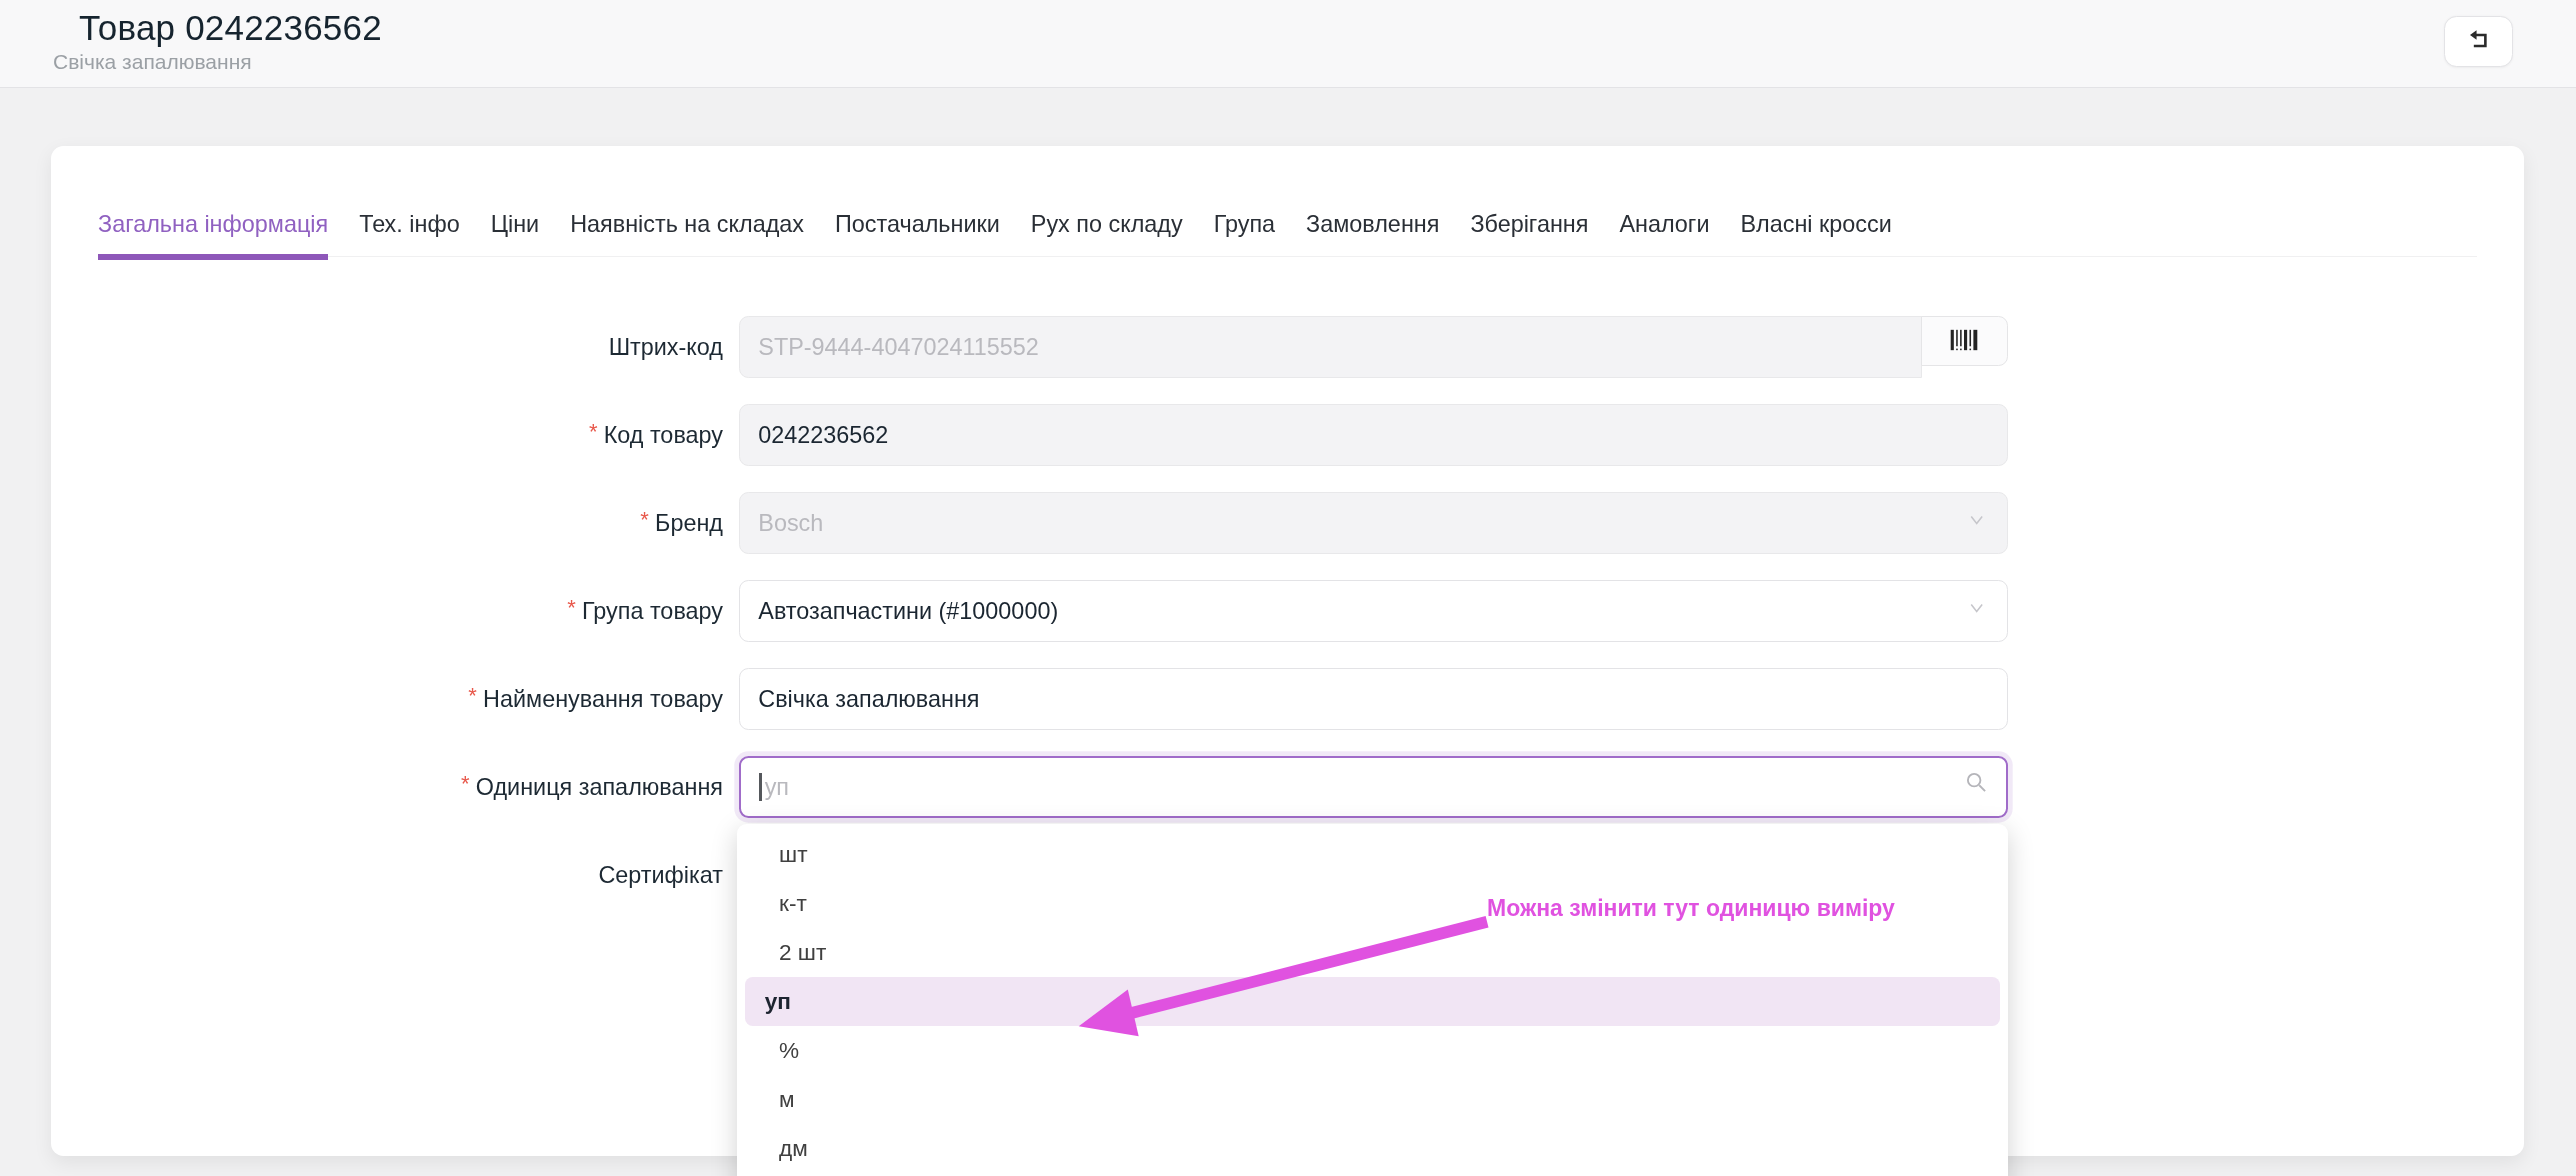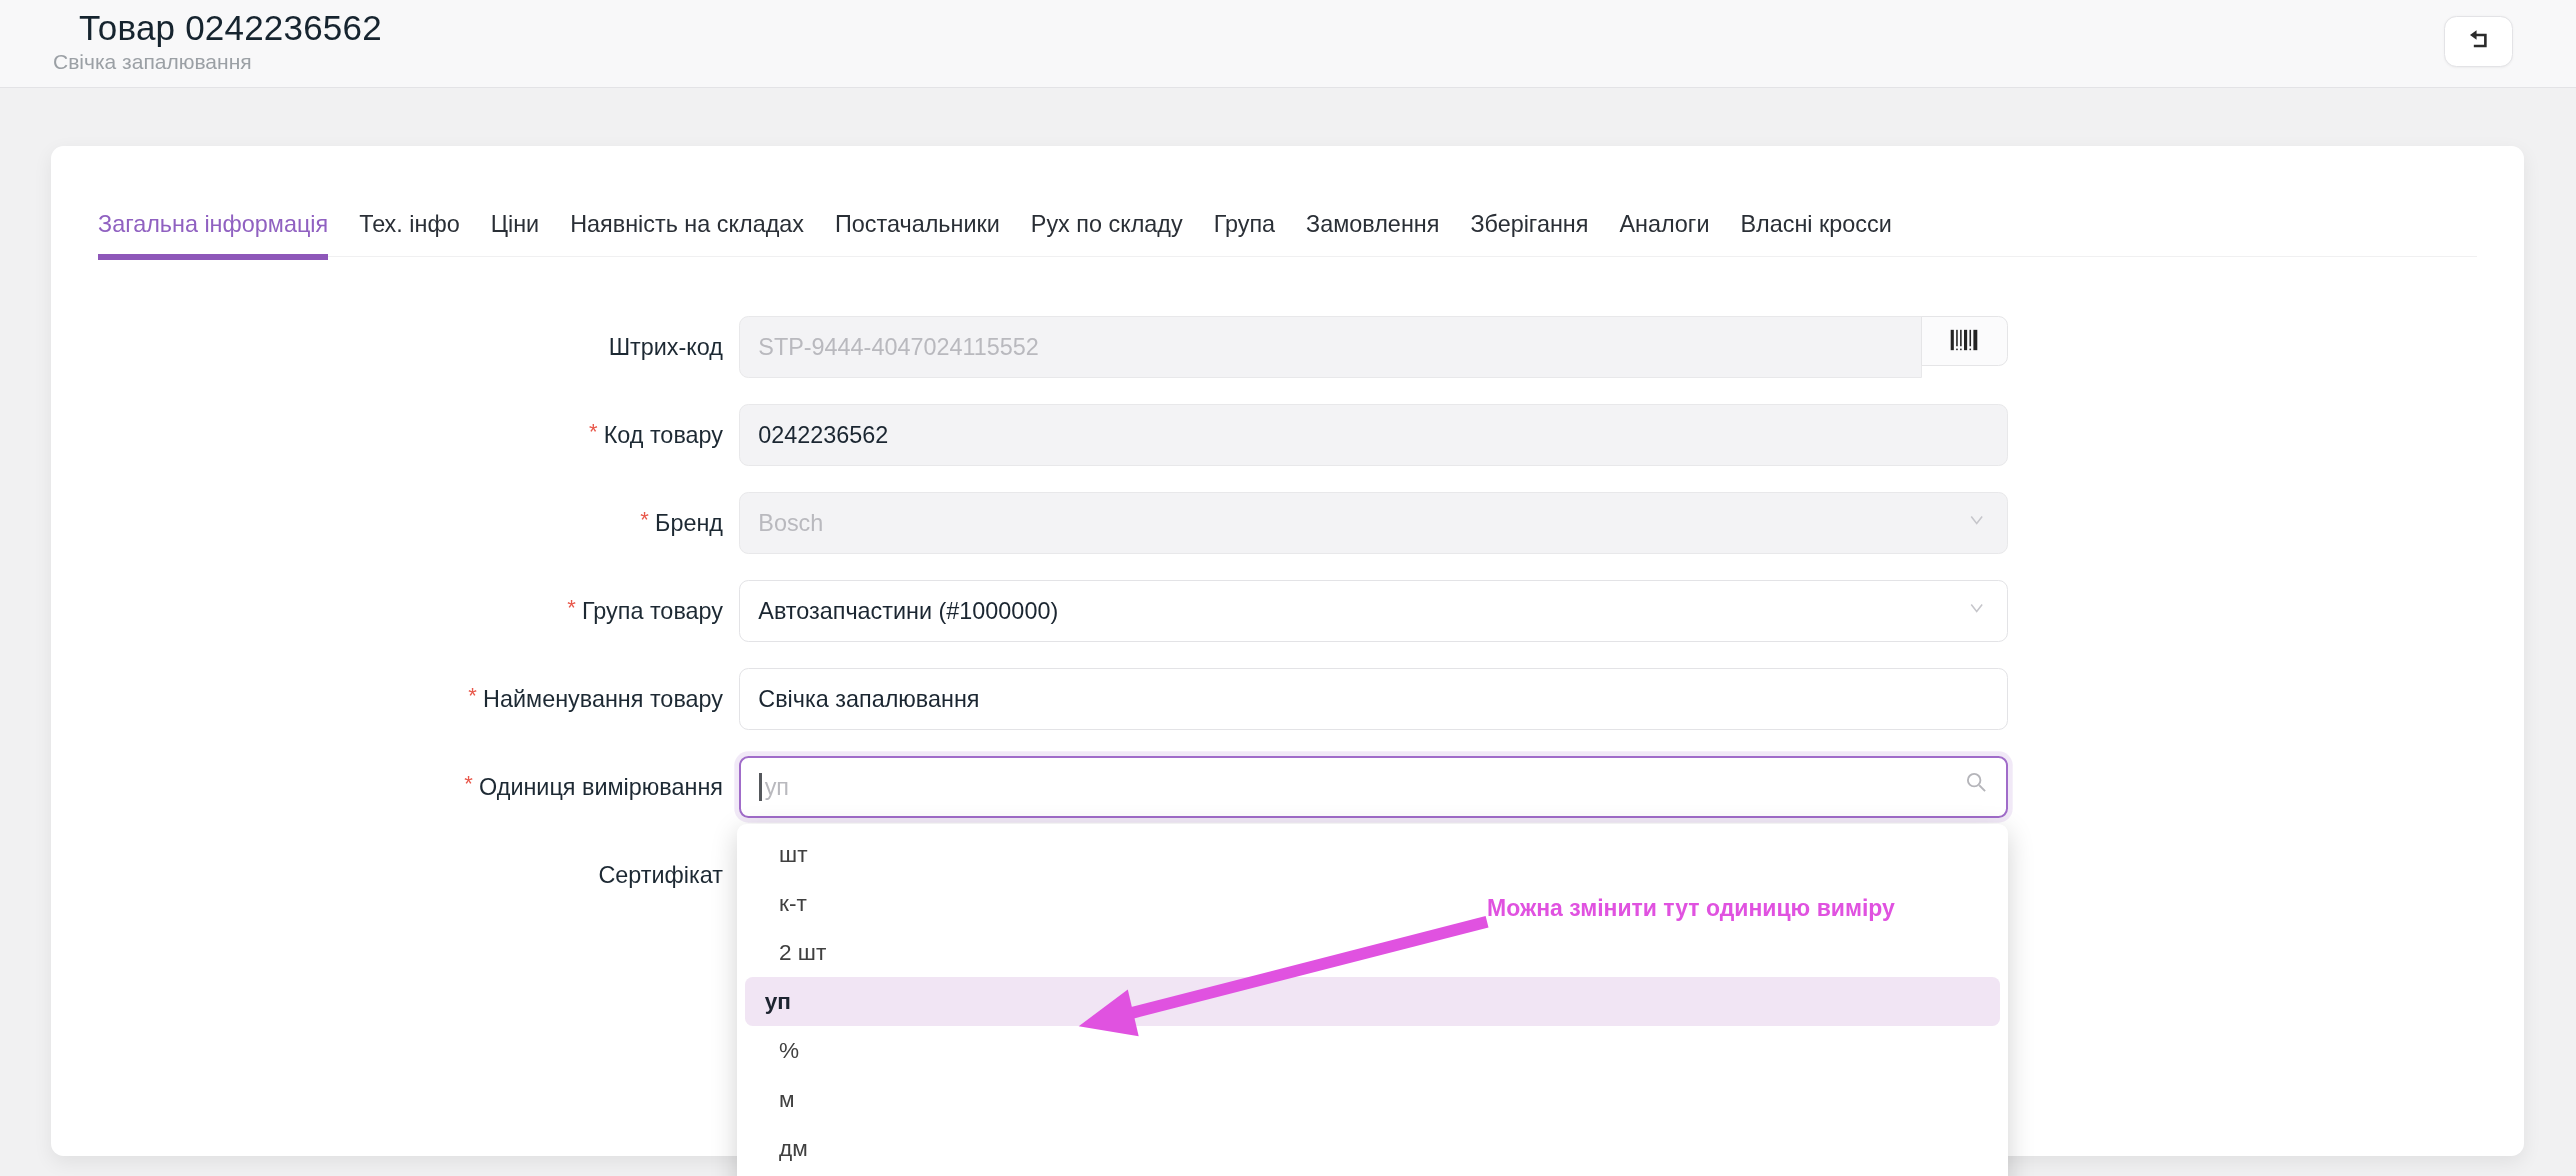--- a/index.html
+++ b/index.html
@@ -204,21 +204,21 @@
     </div>
 
     <div class="form-row">
       <div class="form-label"><span class="req">*</span><span>Найменування товару</span></div>
       <div class="field-wrap">
         <input class="field enabled" value="Свічка запалювання" style="">
       </div>
     </div>
 
     <div class="form-row">
-      <div class="form-label"><span class="req">*</span><span>Одиниця вимірювання</span></div>
+      <div class="form-label"><span class="req">*</span><span>Одиниця запалювання</span></div>
       <div class="field-wrap">
         <div class="field focused">
           <span class="caret"></span>
           <span class="val-dim">уп</span>
           <span class="search-ic">
             <svg width="25" height="25" viewBox="0 0 32 32" fill="none">
               <circle cx="13" cy="13" r="8" stroke="#b5b5ba" stroke-width="2.4"></circle>
               <path d="M19.5 19.5 L27 27" stroke="#b5b5ba" stroke-width="2.4"></path>
             </svg>
           </span>

